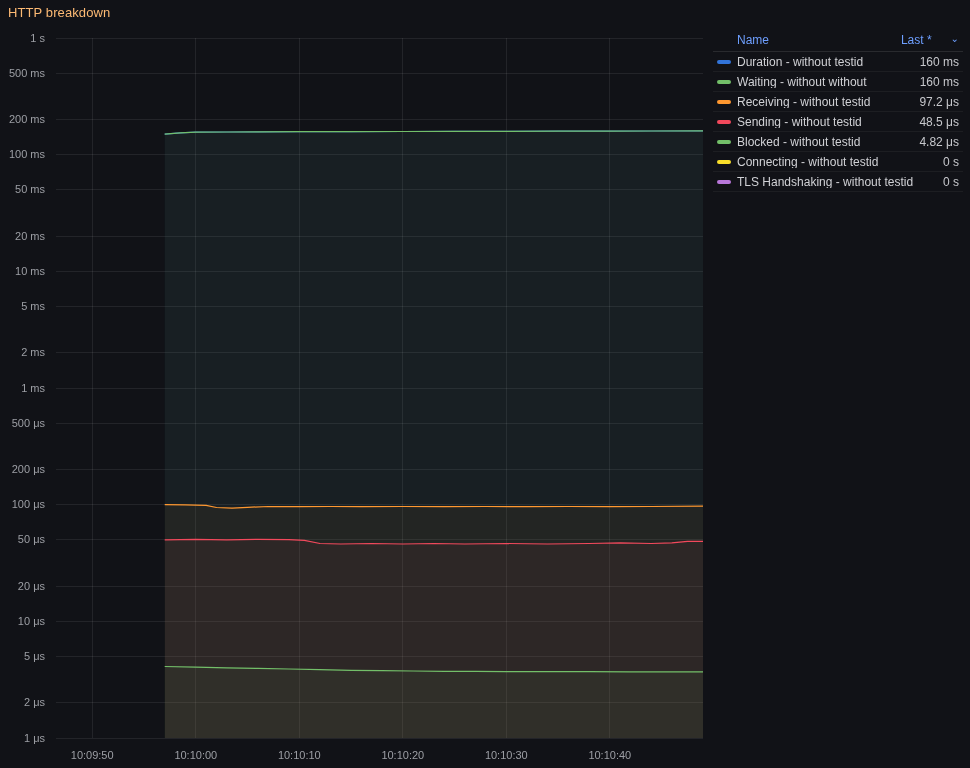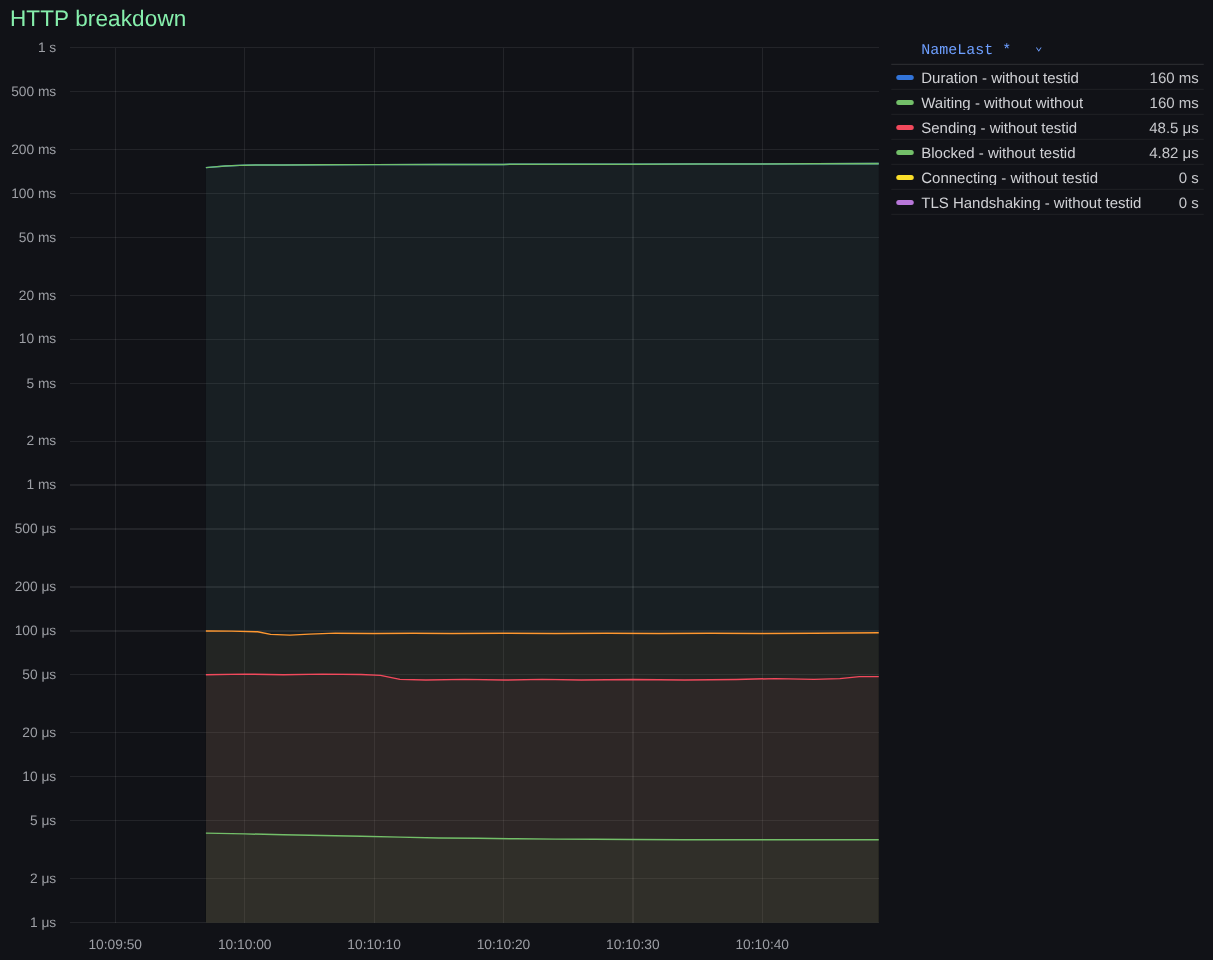--- a/index.html
+++ b/index.html
@@ -4,36 +4,35 @@
 <style>
   html,body{margin:0;padding:0;}
   body{
     width:970px;height:768px;position:relative;overflow:hidden;
     background:#111217;
     font-family:"Liberation Sans", sans-serif;
     color:#d8d9da;
   }
   .panel-title{
     position:absolute;left:8px;top:5px;
-    font-size:18px;font-weight:500;color:#86efac;letter-spacing:.1px;
+    font-size:13px;font-weight:500;color:#fdba74;letter-spacing:.1px;
     cursor:pointer;
   }
   #chart-svg{position:absolute;left:0;top:0;}
   .grid{stroke:rgba(255,255,255,0.08);stroke-width:1;shape-rendering:crispEdges;}
   .ylab,.xlab{fill:#9d9fa5;font-size:11px;font-family:"Liberation Sans",sans-serif;}
   .legend{
     position:absolute;left:713px;top:31px;width:250px;
     font-size:12px;line-height:1;
   }
   .legend-header{
-    display:flex;align-items:center;
+    display:flex;justify-content:space-between;align-items:center;
     padding:3px 4px 5px 4px;color:#6e9fff;
     border-bottom:1px solid rgba(255,255,255,0.10);
     cursor:pointer;
-    font-family:Liberation Mono, monospace;
   }
   .legend-header .col-name{margin-left:20px;}
   .legend-header .col-last{display:flex;align-items:center;gap:19px;}
   .sort-icon{font-size:10px;color:#6e9fff;transform:translateY(-1px);}
   .legend-row{
     display:flex;align-items:center;height:19px;padding:0 4px;gap:6px;
     border-bottom:1px solid rgba(255,255,255,0.05);
   }
   .swatch{display:inline-block;width:14px;height:4px;border-radius:2px;flex:0 0 auto;cursor:pointer;}
   .lbl{flex:1 1 auto;color:#d0d1d5;white-space:nowrap;overflow:hidden;cursor:pointer;}
@@ -122,20 +121,25 @@
           <span class="swatch" style="background: rgb(50, 116, 217);"></span>
           <span class="lbl">Duration - without testid</span>
           <span class="val">160 ms</span>
         </div>
         <div class="legend-row">
           <span class="swatch" style="background: rgb(115, 191, 105);"></span>
           <span class="lbl">Waiting - without without</span>
           <span class="val">160 ms</span>
         </div>
         <div class="legend-row">
+          <span class="swatch" style="background: rgb(255, 152, 48);"></span>
+          <span class="lbl">Receiving - without testid</span>
+          <span class="val">97.2 μs</span>
+        </div>
+        <div class="legend-row">
           <span class="swatch" style="background: rgb(242, 73, 92);"></span>
           <span class="lbl">Sending - without testid</span>
           <span class="val">48.5 μs</span>
         </div>
         <div class="legend-row">
           <span class="swatch" style="background: rgb(115, 191, 105);"></span>
           <span class="lbl">Blocked - without testid</span>
           <span class="val">4.82 μs</span>
         </div>
         <div class="legend-row">

